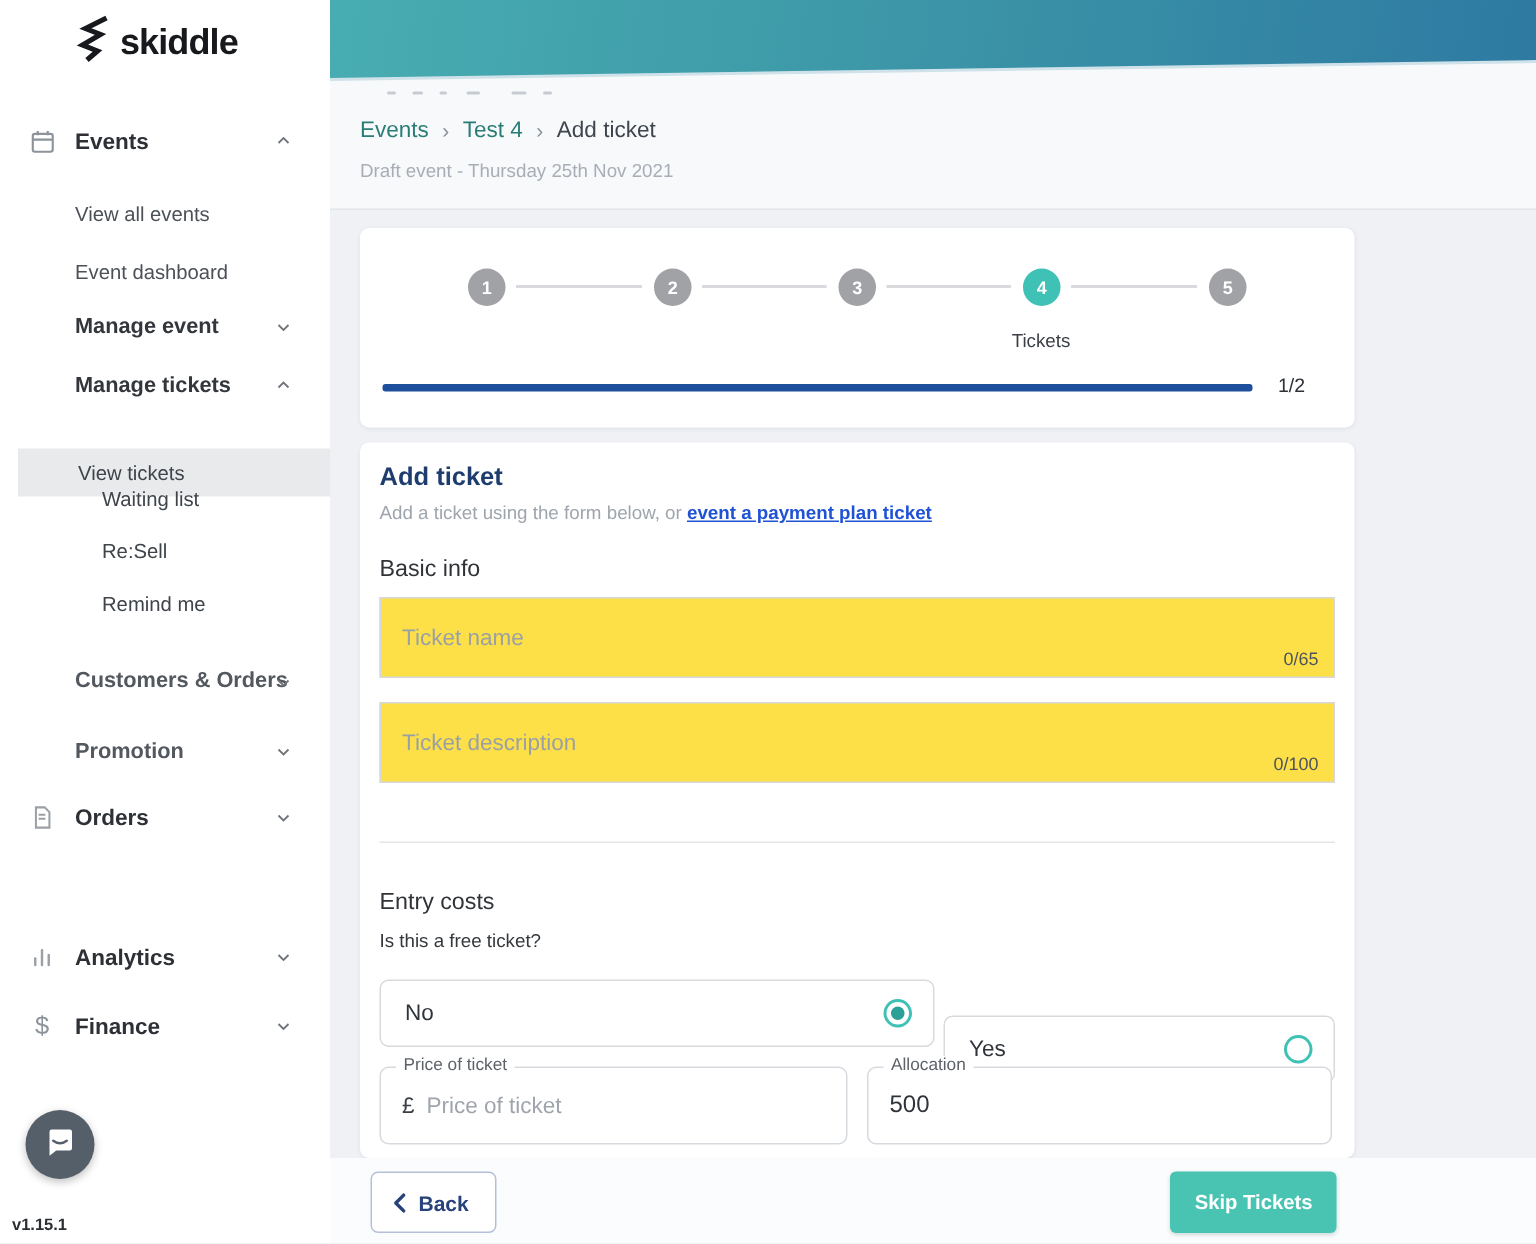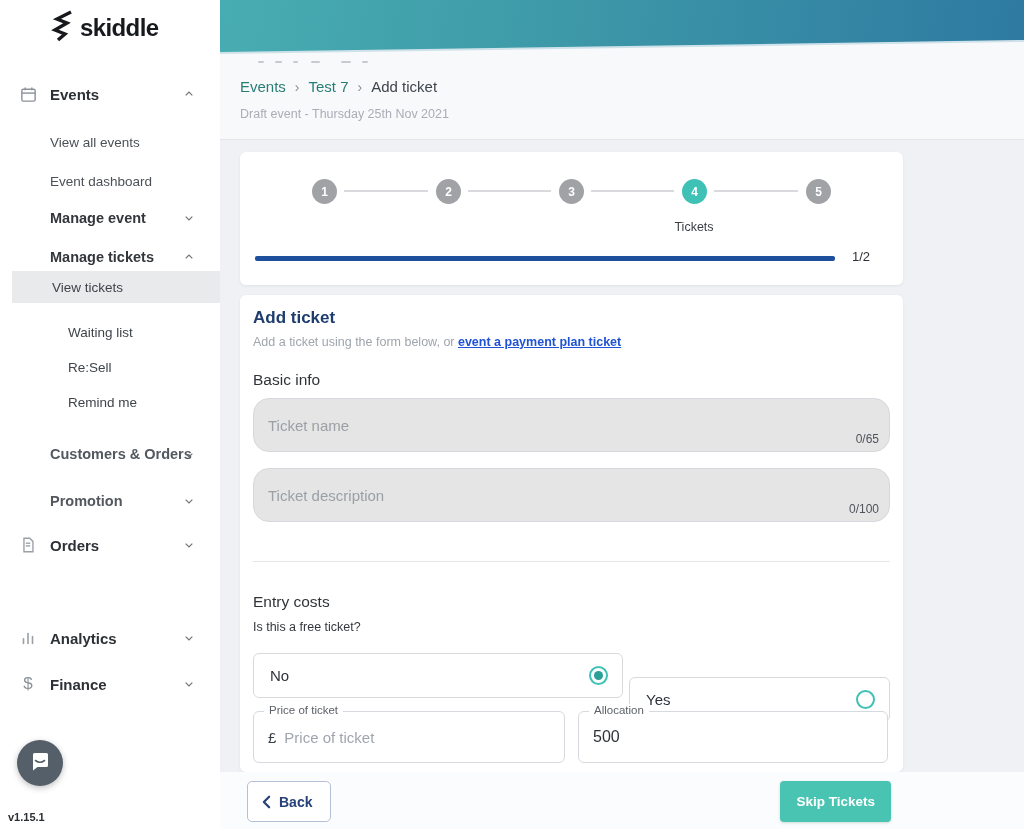--- a/index.html
+++ b/index.html
@@ -65,21 +65,21 @@
   .conn { position:absolute; top:38px; height:2px; background:#d8dadd; }
   .step-label { position:absolute; top:68px; left:414px; width:80px; text-align:center; font-size:12.5px; color:#3a3f45; }
   .progress { position:absolute; left:15px; top:104px; width:580px; height:5px; background:#1e4f9c; border-radius:2px; }
   .progress-count { position:absolute; left:612px; top:97px; font-size:13px; color:#2e3238; }
 
   
   .form-title { position:absolute; left:13px; top:13px; font-size:17px; font-weight:600; color:#1e3d6e; }
   .form-intro { position:absolute; left:13px; top:40px; font-size:12.5px; color:#9fa5ac; }
   .form-intro a { color:#1f52d4; font-weight:700; text-decoration:underline; cursor:pointer; }
   .sect-title { position:absolute; left:13px; font-size:15.5px; color:#303439; }
-  .input-box { position:absolute; left:13px; width:637px; height:54px; border:1px solid #d5d8dc; border-radius:16px; background:#e5e5e5; }
+  .input-box { position:absolute; left:13px; width:637px; height:54px; border:1px solid #d5d8dc; border-radius:0; background:#fde047; }
   .input-box input { position:absolute; left:0; top:0; width:100%; height:38px; border:none; outline:none;
     background:transparent; padding:14px 14px 0 14px; font-size:15px; color:#2f343a; font-family:"Liberation Sans",sans-serif; }
   .input-box input::placeholder { color:#9aa0a6; }
   .counter { position:absolute; right:10px; bottom:5px; font-size:12px; color:#4e545b; }
   .divider { position:absolute; left:13px; width:637px; height:1px; background:#e4e6e9; top:266px; }
   .q-label { position:absolute; left:13px; top:325px; font-size:12.5px; color:#34383d; }
   .opt-card { position:absolute; top:358px; height:45px; border:1px solid #d7dadd; border-radius:6px; background:#fff;
     display:flex; align-items:center; padding:0 14px 0 16px; cursor:pointer; }
   .opt-no { left:13px; width:370px; }
   .opt-yes { left:389px; width:261px;margin-top:24px; }
@@ -155,21 +155,21 @@
 
   <div class="nav-item lvl2b" style="top:241px;">
     <span class="lbl">Manage tickets</span>
     <span class="chev">
       <svg width="12" height="12" viewBox="0 0 18 18" fill="none" stroke="#6f747a" stroke-width="1.8">
           <polyline points="4,11 9,6 14,11"></polyline>
         </svg>
     </span>
   </div>
 
-  <div class="nav-item lvl3 active" style="top:271px;padding-left:40px;">
+  <div class="nav-item lvl3 active" style="top:299px;padding-left:40px;">
     <span class="lbl">View tickets</span>
   </div>
 
   <div class="nav-item lvl3" style="top:316px;align-items:center;">
     <span class="lbl">Waiting list</span>
   </div>
 
   <div class="nav-item lvl3" style="top:351px;">
     <span class="lbl">Re:Sell</span>
   </div>
@@ -259,21 +259,21 @@
       <span></span>
       <span></span>
       <span></span>
       <span></span>
       <span></span>
   </div>
 
   <div class="breadcrumb">
     <span class="crumb-link">Events</span>
     <span class="crumb-sep">›</span>
-    <span class="crumb-link">Test 7</span>
+    <span class="crumb-link">Test 4</span>
     <span class="crumb-sep">›</span>
     <span class="crumb-current">Add ticket</span>
   </div>
   <div class="subtitle">Draft event - Thursday 25th Nov 2021</div>
 
   <div class="card stepper-card">
     <div class="conn" style="left:104px;width:84px;"></div>
     <div class="conn" style="left:228px;width:83px;"></div>
     <div class="conn" style="left:351px;width:83px;"></div>
     <div class="conn" style="left:474px;width:84px;"></div>

